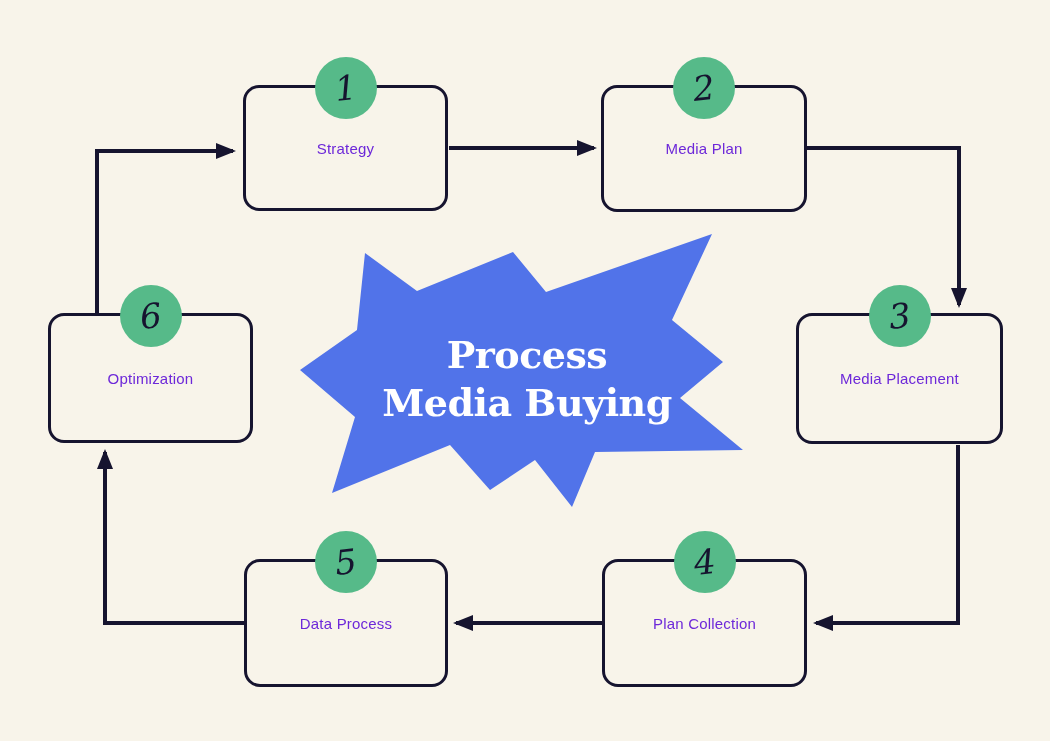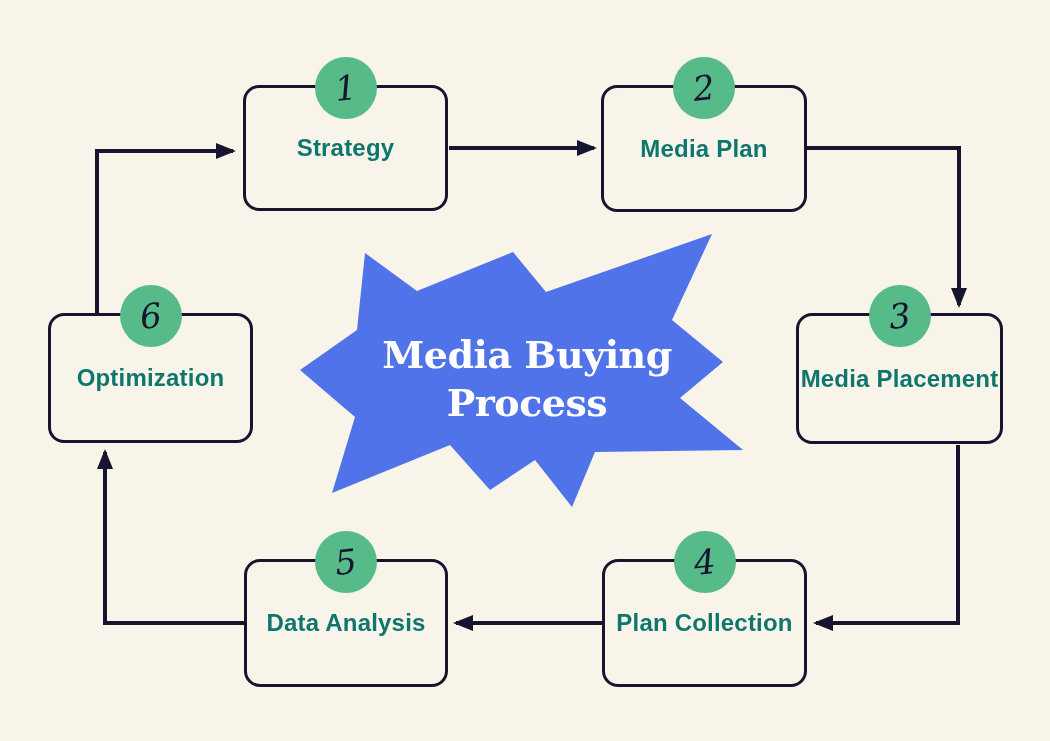--- a/index.html
+++ b/index.html
@@ -24,21 +24,21 @@
     width:62px;height:62px;border-radius:50%;background:#56ba89;
     display:flex;align-items:center;justify-content:center;
   }
   .badge span{
     font-family:"DejaVu Serif",serif;font-style:italic;
     font-size:34px;line-height:1;color:#16142f;transform:rotate(-6deg);
   }
   .step .label{
     position:absolute;left:0;right:0;top:0;bottom:0;
     display:flex;align-items:center;justify-content:center;
-    font-weight:bold;font-size:24px;color:#0f766e;letter-spacing:.2px;
+    font-weight:normal;font-size:15px;color:#6d28d9;letter-spacing:.2px;
     text-align:center;
   }
   
   .star-title{
     position:absolute;left:327px;top:331px;width:400px;
     text-align:center;color:#ffffff;
     font-family:"DejaVu Serif",serif;font-weight:bold;
     font-size:38px;line-height:48px;letter-spacing:-.5px;
   }
   svg{display:block;}
@@ -62,22 +62,22 @@
       <path d="M449 148 H594" marker-end="url(#ah)"></path>
       <path d="M807 148 H959 V305" marker-end="url(#ah)"></path>
       <path d="M958 445 V623 H816" marker-end="url(#ah)"></path>
       <path d="M602 623 H456" marker-end="url(#ah)"></path>
       <path d="M245 623 H105 V452" marker-end="url(#ah)"></path>
       <path d="M97 313 V151 H233" marker-end="url(#ah)"></path>
     </g>
   </svg>
 
   <div class="star-title">
+    <div>Process</div>
     <div>Media Buying</div>
-    <div>Process</div>
   </div>
 
   <div class="step step-1">
     <div class="badge">
       <span>1</span>
     </div>
     <div class="label">Strategy</div>
   </div>
 
   <div class="step step-2">
@@ -98,21 +98,21 @@
     <div class="badge">
       <span>4</span>
     </div>
     <div class="label">Plan Collection</div>
   </div>
 
   <div class="step step-5">
     <div class="badge">
       <span>5</span>
     </div>
-    <div class="label">Data Analysis</div>
+    <div class="label">Data Process</div>
   </div>
 
   <div class="step step-6">
     <div class="badge">
       <span>6</span>
     </div>
     <div class="label">Optimization</div>
   </div>
 
 </div>

